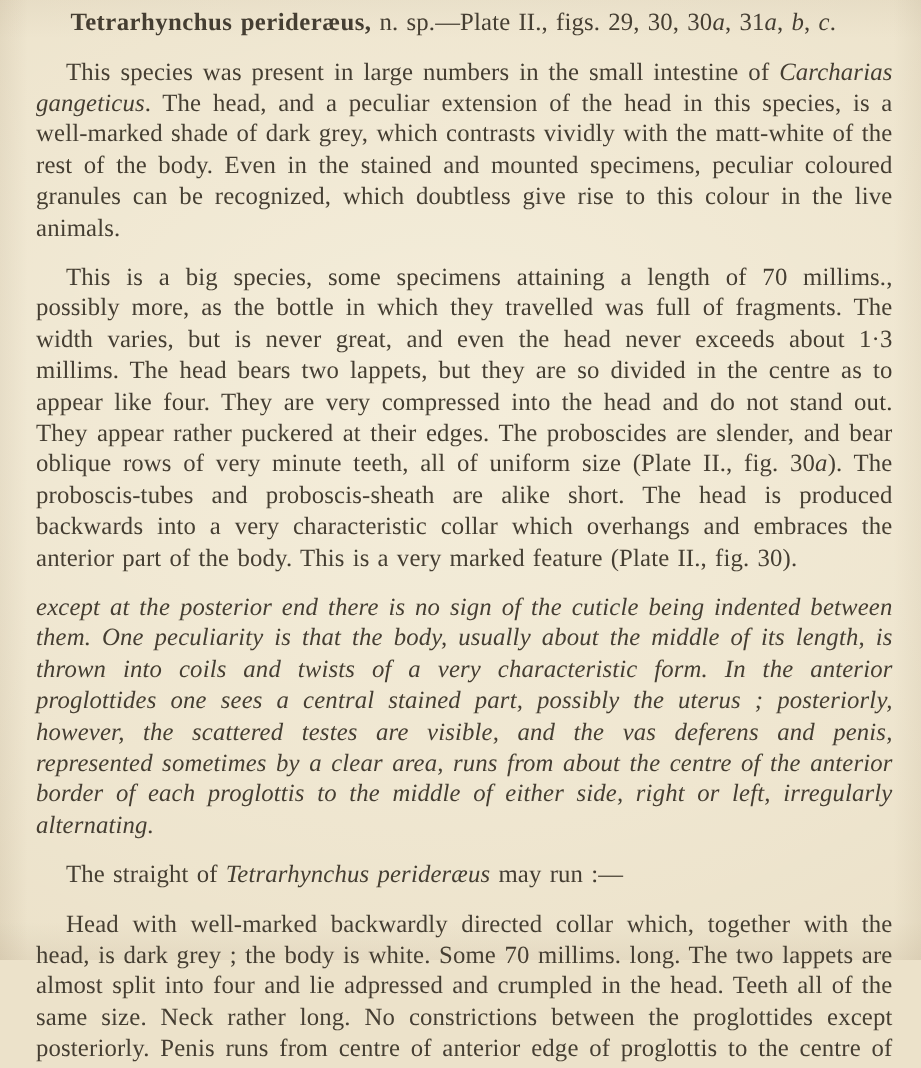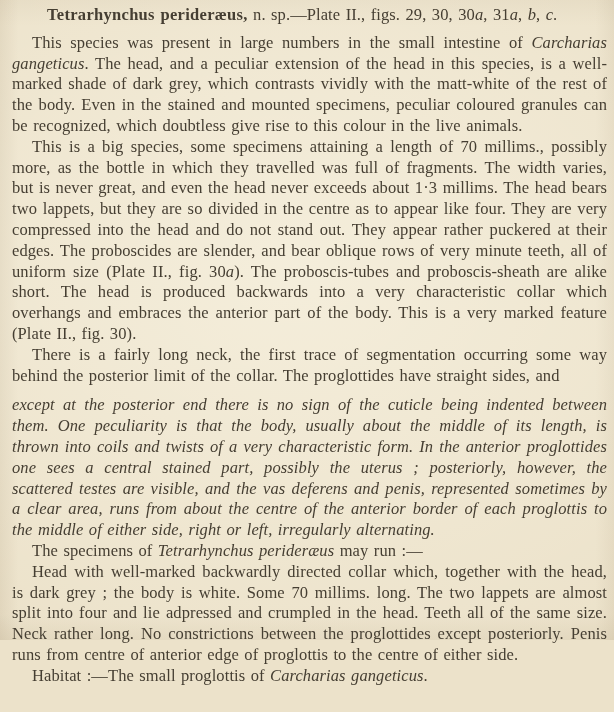--- a/index.html
+++ b/index.html
@@ -23,38 +23,37 @@
     letter-spacing: 0.1px;
     word-spacing: 1.2px;
   }
   .heading {
     font-size: 16.5px;
     font-weight: normal;
     margin: 0 0 7px 0;
     text-indent: 35px;
     text-align: left;
   }
-  .para { margin: 0; text-indent: 20px; }
+  .para { margin: 12px; text-indent: 20px; }
   .para.no-indent { text-indent: 0; font-style: italic; }
   .para.junction-gap { margin-top: 9px; }
   .i { font-style: italic; }
   .b { font-weight: bold; letter-spacing: 0.3px; }
 </style>
 </head>
 <body>
 
 <div class="page">
   <h1 class="heading"><span class="b">Tetrarhynchus perideræus,</span><span class=""> n. sp.—Plate II., figs. 29, 30, 30</span><span class="i">a</span><span class="">, 31</span><span class="i">a</span><span class="">, </span><span class="i">b</span><span class="">, </span><span class="i">c</span><span class="">.</span></h1>
 
   <p class="para"><span class="">This species was present in large numbers in the small intestine of </span><span class="i">Carcharias gangeticus</span><span class="">. The head, and a peculiar extension of the head in this species, is a well-marked shade of dark grey, which contrasts vividly with the matt-white of the rest of the body. Even in the stained and mounted specimens, peculiar coloured granules can be recognized, which doubtless give rise to this colour in the live animals.</span></p>
 
   <p class="para"><span class="">This is a big species, some specimens attaining a length of 70 millims., possibly more, as the bottle in which they travelled was full of fragments. The width varies, but is never great, and even the head never exceeds about 1·3 millims. The head bears two lappets, but they are so divided in the centre as to appear like four. They are very compressed into the head and do not stand out. They appear rather puckered at their edges. The proboscides are slender, and bear oblique rows of very minute teeth, all of uniform size (Plate II., fig. 30</span><span class="i">a</span><span class="">). The proboscis-tubes and proboscis-sheath are alike short. The head is produced backwards into a very characteristic collar which overhangs and embraces the anterior part of the body. This is a very marked feature (Plate II., fig. 30).</span></p>
 
-  <p class="para"><span class="">There is a fairly long neck, the first trace of segmentation occurring some way behind the posterior limit of the collar. The proglottides have straight sides, and</span></p>
 
   <p class="para no-indent junction-gap"><span class="">except at the posterior end there is no sign of the cuticle being indented between them. One peculiarity is that the body, usually about the middle of its length, is thrown into coils and twists of a very characteristic form. In the anterior proglottides one sees a central stained part, possibly the uterus ; posteriorly, however, the scattered testes are visible, and the vas deferens and penis, represented sometimes by a clear area, runs from about the centre of the anterior border of each proglottis to the middle of either side, right or left, irregularly alternating.</span></p>
 
-  <p class="para"><span class="">The specimens of </span><span class="i">Tetrarhynchus perideræus</span><span class=""> may run :—</span></p>
+  <p class="para"><span class="">The straight of </span><span class="i">Tetrarhynchus perideræus</span><span class=""> may run :—</span></p>
 
   <p class="para"><span class="">Head with well-marked backwardly directed collar which, together with the head, is dark grey ; the body is white. Some 70 millims. long. The two lappets are almost split into four and lie adpressed and crumpled in the head. Teeth all of the same size. Neck rather long. No constrictions between the proglottides except posteriorly. Penis runs from centre of anterior edge of proglottis to the centre of either side.</span></p>
 
   <p class="para"><span class="">Habitat :—The small proglottis of </span><span class="i">Carcharias gangeticus</span><span class="">.</span></p>
 </div>
 
 </body></html>

